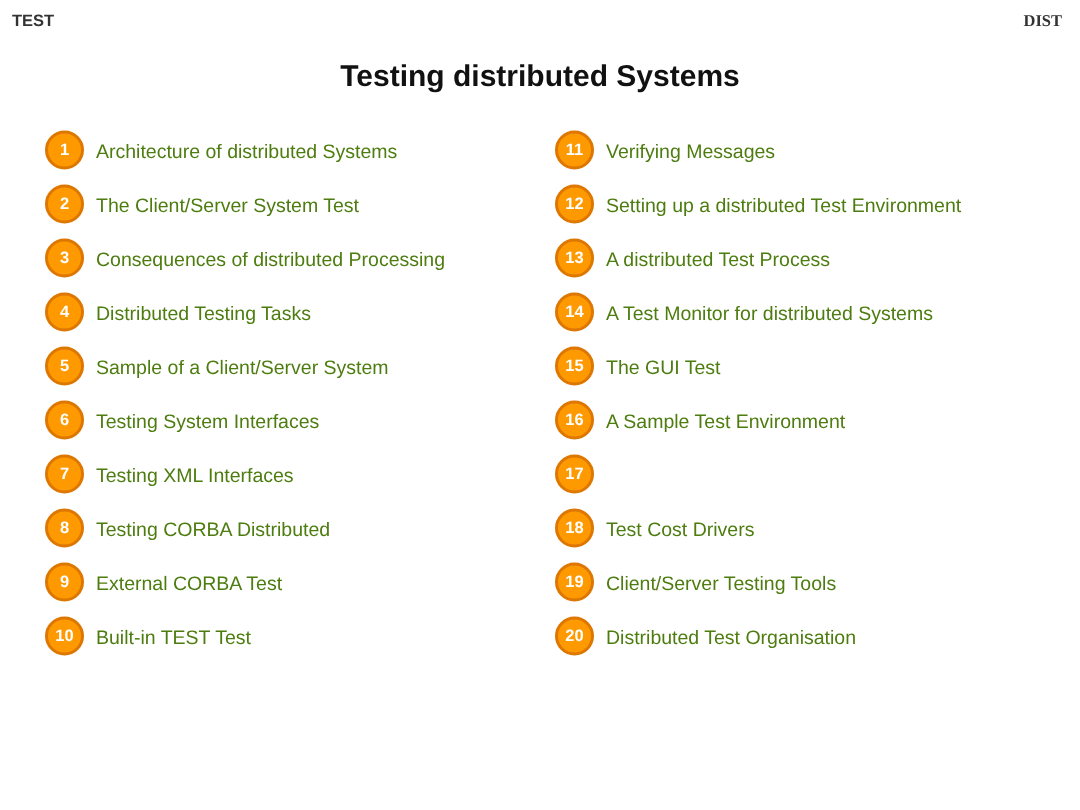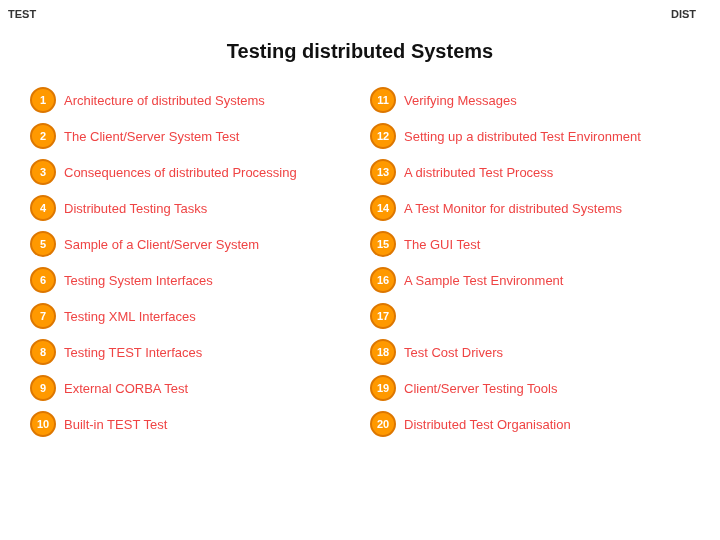--- a/index.html
+++ b/index.html
@@ -12,21 +12,21 @@
       color: #111;
       overflow: hidden;
     }
     .corner-label {
       position: absolute;
       font-size: 11px;
       font-weight: bold;
       color: #333;
     }
     #label-test { top: 8px; left: 8px; }
-    #label-dist { top: 8px; right: 24px; }
+    #label-dist { top: 8px; right: 12px; font-family: Liberation Serif, serif; }
     .page-title {
       text-align: center;
       font-size: 20px;
       font-weight: bold;
       padding-top: 40px;
       padding-bottom: 24px;
     }
     .content {
       display: flex;
       padding: 0 30px;
@@ -52,21 +52,21 @@
       border: 2px solid #d70;
       display: flex;
       align-items: center;
       justify-content: center;
       font-size: 11px;
       font-weight: bold;
       color: #fff;
     }
     .item-text {
       font-size: 13px;
-      color: #ef4444;
+      color: #4d7c0f;
     }
   </style>
 </head>
 <body>
 
 <span class="corner-label" id="label-test">TEST</span>
 <span class="corner-label" id="label-dist">DIST</span>
 
 <div class="page-title">Testing distributed Systems</div>
 
@@ -95,21 +95,21 @@
       <div class="item">
         <div class="badge">6</div>
         <span class="item-text">Testing System Interfaces</span>
       </div>
       <div class="item">
         <div class="badge">7</div>
         <span class="item-text">Testing XML Interfaces</span>
       </div>
       <div class="item">
         <div class="badge">8</div>
-        <span class="item-text">Testing TEST Interfaces</span>
+        <span class="item-text">Testing CORBA Distributed</span>
       </div>
       <div class="item">
         <div class="badge">9</div>
         <span class="item-text">External CORBA Test</span>
       </div>
       <div class="item">
         <div class="badge">10</div>
         <span class="item-text">Built-in TEST Test</span>
       </div>
     </div>

